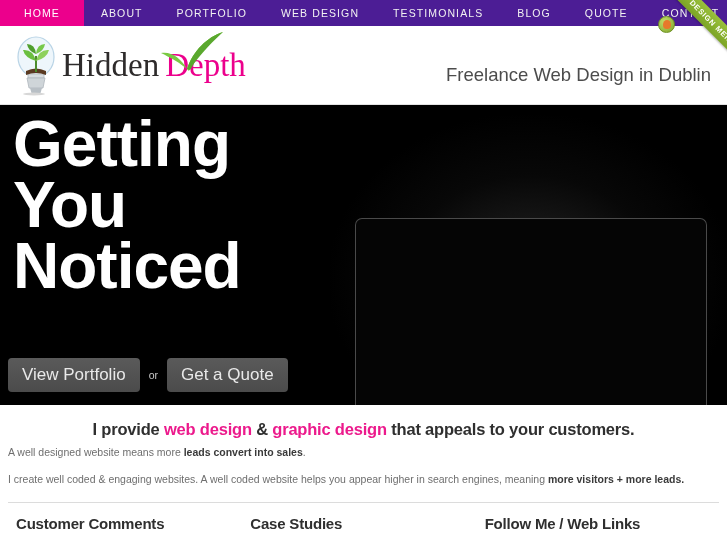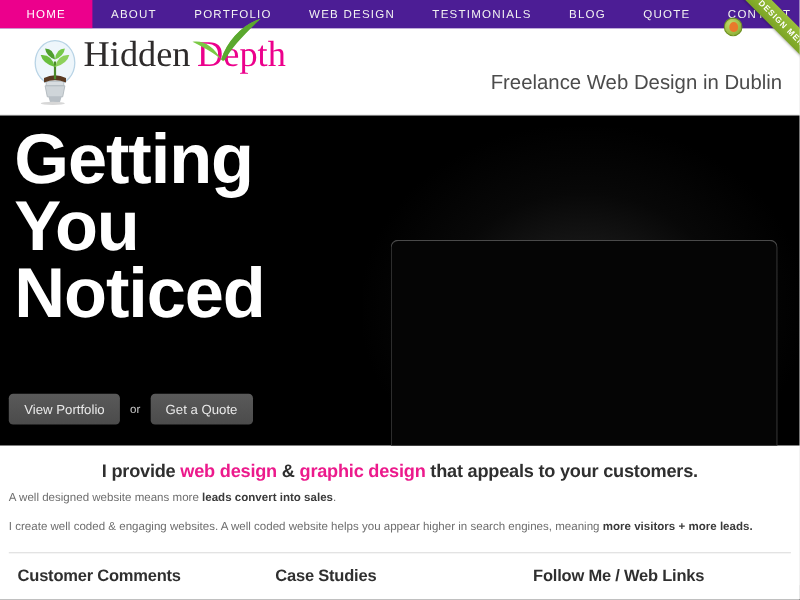--- a/index.html
+++ b/index.html
@@ -85,21 +85,22 @@
   .header {
     position: relative;
     height: 79px;
     background: #ffffff;
     display: flex;
     align-items: center;
     border-bottom: 1px solid #e3e3e3;
   }
   .logo {
     display: flex;
-    padding-left: 26px;
+    align-items: center;
+    padding-left: 12px;
     cursor: pointer;
     position: relative;
   }
   .bulb {
     position: relative;
     width: 48px; height: 62px;
     flex: 0 0 48px;
   }
   .logo-type {
     position: relative;
@@ -154,21 +155,21 @@
   .hero-actions {
     position: absolute;
     left: 8px; top: 253px;
     display: flex;
     align-items: center;
     gap: 9px;
   }
   .btn {
     background: linear-gradient(180deg,#5a5a5a,#4b4b4b);
     color: #e9e9e9;
-    font-size: 12px;
+    font-size: 17px;
     padding: 7px 14px;
     border: none;
     border-radius: 4px;
     cursor: pointer;
     font-family: "Liberation Sans", sans-serif;
     white-space: nowrap;
   }
   .or-link {
     color: #c9c9c9;
     font-size: 10.5px;

